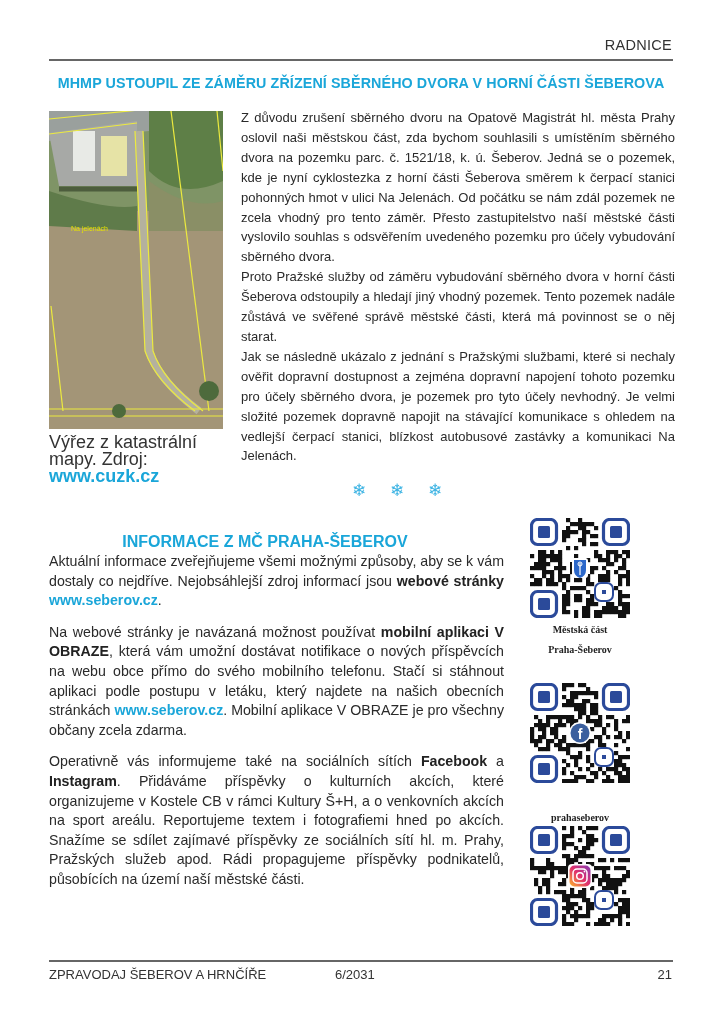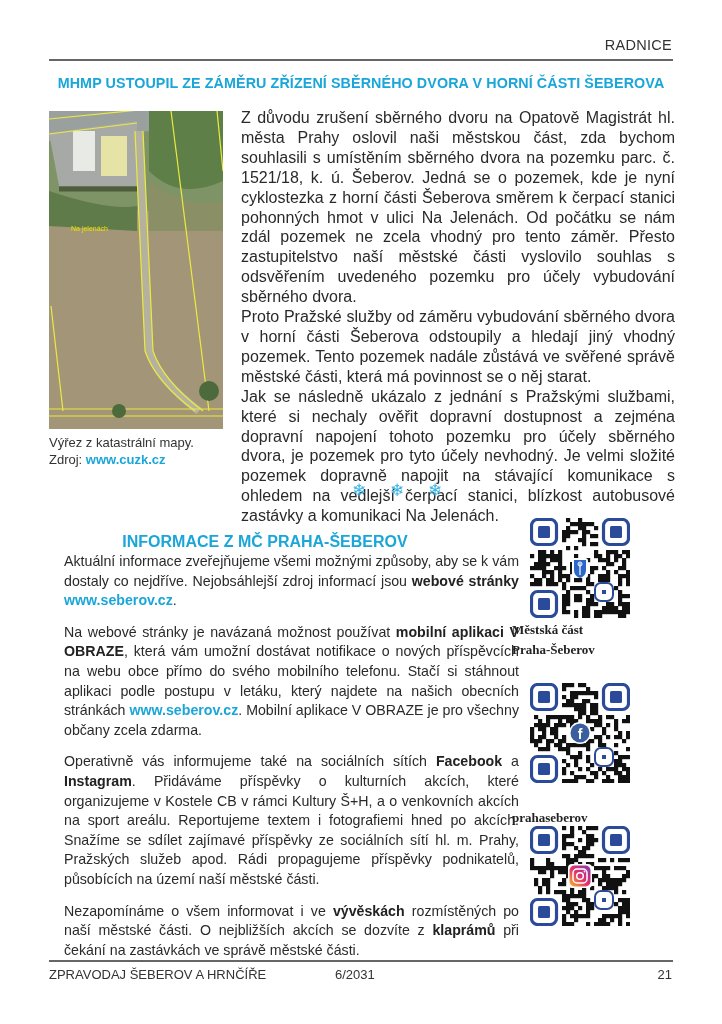--- a/index.html
+++ b/index.html
@@ -3,37 +3,37 @@
 <meta charset="utf-8">
 <style>
   html, body { margin:0; padding:0; background:#fff; }
   body { width:722px; height:1024px; position:relative; overflow:hidden;
          font-family:"Liberation Sans", sans-serif; color:#2a2a2a; }
   .section-label { position:absolute; right:50px; top:37px; font-size:14.5px; color:#333; letter-spacing:0.3px; }
   .rule-top { position:absolute; left:49px; right:49px; top:59px; height:1.5px; background:#666; }
   .headline { position:absolute; left:49px; right:49px; top:75px; text-align:center;
               font-size:14.3px; font-weight:bold; color:#1aa6d9; letter-spacing:0.1px; white-space:nowrap; }
   .photo { position:absolute; left:49px; top:111px; width:174px; height:318px; overflow:hidden; }
-  .caption { position:absolute; left:49px; top:434px; width:180px; font-size:13px; line-height:17px; color:#333; }
+  .caption { position:absolute; left:49px; top:434px; width:180px; font-size:18px; line-height:17px; color:#333; }
   .caption a { color:#1aa6d9; font-weight:bold; text-decoration:none; }
-  .article { position:absolute; left:241px; top:108px; width:434px; font-size:16px; line-height:19.9px;
+  .article { position:absolute; left:241px; top:108px; width:434px; font-size:13px; line-height:19.9px;
              text-align:justify; color:#2a2a2a; }
   .article p { margin:0; }
   .snow { position:absolute; left:340px; top:480px; font-size:17px; color:#3bb3e3; letter-spacing:18px; }
   .snow span { display:inline-block; width:38px; text-align:center; letter-spacing:0; }
   .info-title { position:absolute; left:49px; width:432px; top:533px; text-align:center;
                 font-size:16px; font-weight:bold; color:#1aa6d9; }
-  .info { position:absolute; left:64px; top:552px; width:455px; font-size:14.2px; line-height:19.6px;
+  .info { position:absolute; left:49px; top:552px; width:455px; font-size:14.2px; line-height:19.6px;
           text-align:justify; color:#2a2a2a; }
   .info p { margin:0 0 12px 0; }
   .info b { color:#222; }
   .info a { color:#1aa6d9; font-weight:bold; text-decoration:none; }
   .qr { position:absolute; left:530px; width:100px; height:100px; }
-  .qr-label { position:absolute; left:512px; width:136px; font-family:"Liberation Serif", serif;
-              font-weight:bold; font-size:13px; line-height:20px; color:#222; }
+  .qr-label { position:absolute; left:512px; width:136px; text-align:center; font-family:"Liberation Serif", serif;
+              font-weight:bold; font-size:10px; line-height:20px; color:#222; }
   .rule-bottom { position:absolute; left:49px; right:49px; top:960px; height:1.5px; background:#666; }
   .footer { position:absolute; left:49px; right:50px; top:967px; font-size:13px; color:#333; }
   .footer .issue { position:absolute; left:286px; top:0; }
   .footer .page { position:absolute; right:0; top:0; }
 </style>
 </head>
 <body>
 
 <div class="section-label">RADNICE</div>
 <div class="rule-top"></div>
@@ -81,21 +81,20 @@
 <div class="snow">
   <span>❄</span><span>❄</span><span>❄</span>
 </div>
 
 <div class="info-title">INFORMACE Z MČ PRAHA-ŠEBEROV</div>
 
 <div class="info">
   <p><span>Aktuální informace zveřejňujeme všemi možnými způsoby, aby se k vám dostaly co nejdříve. Nejobsáhlejší zdroj informací jsou </span><b>webové stránky</b><span> </span><a>www.seberov.cz</a><span>.</span></p>
   <p><span>Na webové stránky je navázaná možnost používat </span><b>mobilní aplikaci V OBRAZE</b><span>, která vám umožní dostávat notifikace o nových příspěvcích na webu obce přímo do svého mobilního telefonu. Stačí si stáhnout aplikaci podle postupu v letáku, který najdete na našich obecních stránkách </span><a>www.seberov.cz</a><span>. Mobilní aplikace V OBRAZE je pro všechny občany zcela zdarma.</span></p>
   <p><span>Operativně vás informujeme také na sociálních sítích </span><b>Facebook</b><span> a </span><b>Instagram</b><span>. Přidáváme příspěvky o kulturních akcích, které organizujeme v Kostele CB v rámci Kultury Š+H, a o venkovních akcích na sport areálu. Reportujeme textem i fotografiemi hned po akcích. Snažíme se sdílet zajímavé příspěvky ze sociálních sítí hl. m. Prahy, Pražských služeb apod. Rádi propagujeme příspěvky podnikatelů, působících na území naší městské části.</span></p>
-  <p><span>Nezapomínáme o všem informovat i ve </span><b>vývěskách</b><span> rozmístěných po naší městské části. O nejbližších akcích se dozvíte z </span><b>klaprámů</b><span> při čekání na zastávkách ve správě městské části.</span></p>
 </div>
 
 <svg class="qr" style="top:518px" viewBox="0 0 100 100">
     <g class="qr-body">
       <rect x="36" y="0" width="4.2" height="4.2" fill="#111"></rect>
       <rect x="48" y="0" width="4.2" height="4.2" fill="#111"></rect>
       <rect x="40" y="4" width="4.2" height="4.2" fill="#111"></rect>
       <rect x="44" y="4" width="4.2" height="4.2" fill="#111"></rect>
       <rect x="48" y="4" width="4.2" height="4.2" fill="#111"></rect>
       <rect x="52" y="4" width="4.2" height="4.2" fill="#111"></rect>

